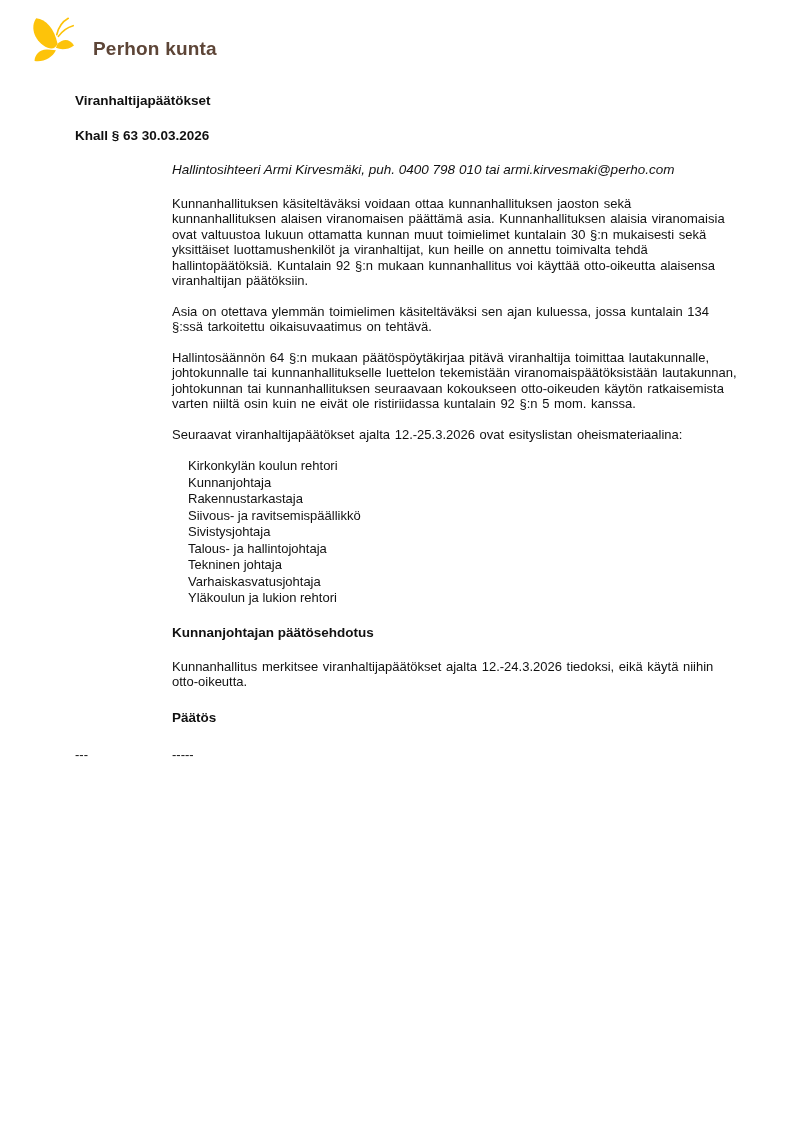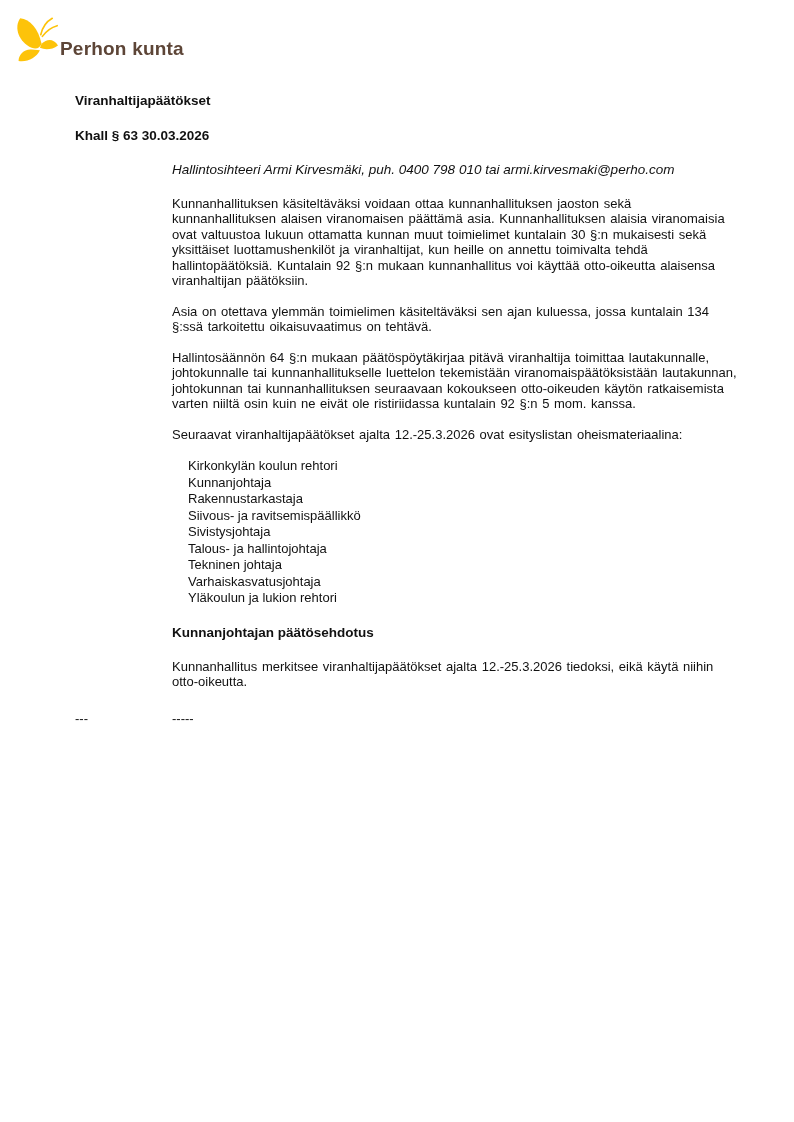--- a/index.html
+++ b/index.html
@@ -15,24 +15,24 @@
     height: 1122px;
     background: #ffffff;
     font-family: "Liberation Sans", sans-serif;
     color: var(--text-color);
     overflow: hidden;
   }
   
   .logo-row {
     position: absolute;
     top: 12px;
-    left: 12px;
+    left: 28px;
     display: flex;
     align-items: flex-end;
-    gap: 2px;
+    gap: 19px;
   }
   .butterfly { display: block; }
   .org-name {
     font-size: 19px;
     font-weight: bold;
     color: var(--brand-brown);
     letter-spacing: 0.2px;
     padding-bottom: 4px;
   }
   
@@ -115,22 +115,23 @@
         <li>Siivous- ja ravitsemispäällikkö</li>
         <li>Sivistysjohtaja</li>
         <li>Talous- ja hallintojohtaja</li>
         <li>Tekninen johtaja</li>
         <li>Varhaiskasvatusjohtaja</li>
         <li>Yläkoulun ja lukion rehtori</li>
       </ul>
 
       <div class="h-bold proposal-heading">Kunnanjohtajan päätösehdotus</div>
 
-      <p class="proposal-text">Kunnanhallitus merkitsee viranhaltijapäätökset ajalta 12.-25.3.2026 tiedoksi, eikä käytä niihin otto-oikeutta.</p>
+      <p class="proposal-text">Kunnanhallitus merkitsee viranhaltijapäätökset ajalta 12.-24.3.2026 tiedoksi, eikä käytä niihin otto-oikeutta.</p>
 
+      <div class="h-bold decision-heading">Päätös</div>
 
 
       <div class="dash-row">
         <span class="dash-left">---</span>
         <span class="dash-right">-----</span>
       </div>
 
     </div>
   </div>
 </div>

